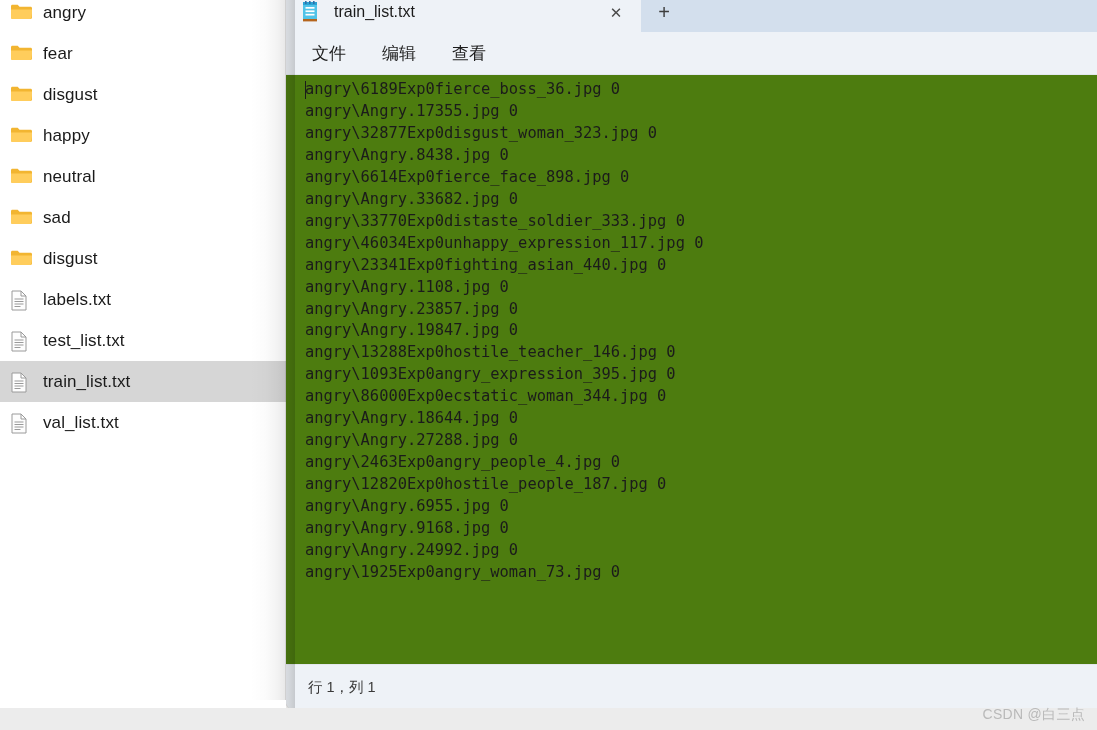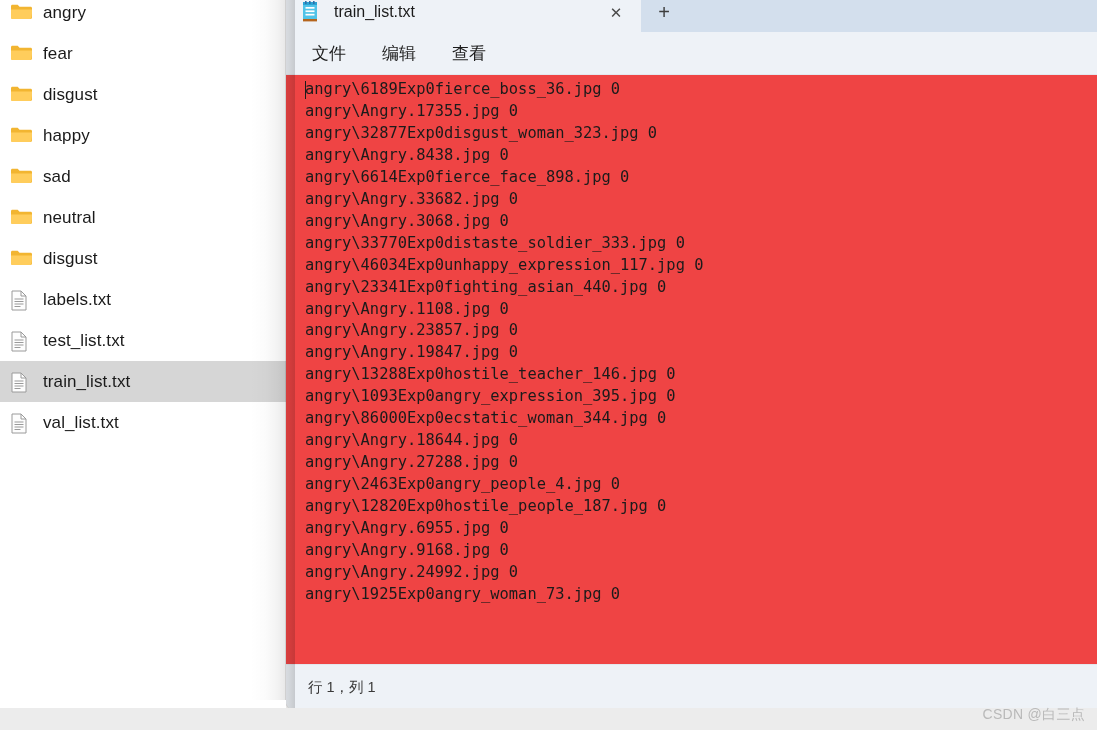--- a/index.html
+++ b/index.html
@@ -91,21 +91,21 @@
     border-bottom:1px solid #e2e7ee;
   }
   .menu-item {
     font-size:17px; color:#1c1c1c; padding:5px 14px; margin-right:8px;
     font-family:"Liberation Sans", sans-serif;
     border-radius:4px;
   }
 
   .editor {
     position:absolute; left:0; top:85px; right:0; bottom:46px;
-    background:#ef4444;
+    background:#4d7c0f;
     overflow:hidden;
     padding-left:19px; padding-top:4px;
   }
   .edline {
     position:relative;
     font-family:"DejaVu Sans Mono", monospace;
     font-size:15.4px;
     line-height:21.95px;
     color:#1b1b1b;
     white-space:pre;
@@ -188,30 +188,30 @@
           </span>
           <span class="ex-label">happy</span>
         </div>
         <div class="ex-row">
           <span class="ico ico-folder">
             <svg width="22" height="18" viewBox="0 0 22 18">
   <path d="M1 3.2c0-.8.6-1.4 1.4-1.4h5.3l1.8 2h11.1c.8 0 1.4.6 1.4 1.4v9.4c0 .8-.6 1.4-1.4 1.4H2.4C1.6 16 1 15.4 1 14.6z" fill="#f2b531"></path>
   <path d="M1 6.4h20.6c.6 0 1 .5.9 1.1l-1.1 7.3c-.1.7-.7 1.2-1.4 1.2H2.4C1.6 16 1 15.4 1 14.6z" fill="#ffcd5c"></path>
 </svg>
           </span>
+          <span class="ex-label">neutral</span>
+        </div>
+        <div class="ex-row">
+          <span class="ico ico-folder">
+            <svg width="22" height="18" viewBox="0 0 22 18">
+  <path d="M1 3.2c0-.8.6-1.4 1.4-1.4h5.3l1.8 2h11.1c.8 0 1.4.6 1.4 1.4v9.4c0 .8-.6 1.4-1.4 1.4H2.4C1.6 16 1 15.4 1 14.6z" fill="#f2b531"></path>
+  <path d="M1 6.4h20.6c.6 0 1 .5.9 1.1l-1.1 7.3c-.1.7-.7 1.2-1.4 1.2H2.4C1.6 16 1 15.4 1 14.6z" fill="#ffcd5c"></path>
+</svg>
+          </span>
           <span class="ex-label">sad</span>
-        </div>
-        <div class="ex-row">
-          <span class="ico ico-folder">
-            <svg width="22" height="18" viewBox="0 0 22 18">
-  <path d="M1 3.2c0-.8.6-1.4 1.4-1.4h5.3l1.8 2h11.1c.8 0 1.4.6 1.4 1.4v9.4c0 .8-.6 1.4-1.4 1.4H2.4C1.6 16 1 15.4 1 14.6z" fill="#f2b531"></path>
-  <path d="M1 6.4h20.6c.6 0 1 .5.9 1.1l-1.1 7.3c-.1.7-.7 1.2-1.4 1.2H2.4C1.6 16 1 15.4 1 14.6z" fill="#ffcd5c"></path>
-</svg>
-          </span>
-          <span class="ex-label">neutral</span>
         </div>
         <div class="ex-row">
           <span class="ico ico-folder">
             <svg width="22" height="18" viewBox="0 0 22 18">
   <path d="M1 3.2c0-.8.6-1.4 1.4-1.4h5.3l1.8 2h11.1c.8 0 1.4.6 1.4 1.4v9.4c0 .8-.6 1.4-1.4 1.4H2.4C1.6 16 1 15.4 1 14.6z" fill="#f2b531"></path>
   <path d="M1 6.4h20.6c.6 0 1 .5.9 1.1l-1.1 7.3c-.1.7-.7 1.2-1.4 1.2H2.4C1.6 16 1 15.4 1 14.6z" fill="#ffcd5c"></path>
 </svg>
           </span>
           <span class="ex-label">disgust</span>
         </div>
@@ -311,21 +311,20 @@
 
     <div class="editor">
       <div class="caret"></div>
       <div id="editor-lines">
           <div class="edline">angry\6189Exp0fierce_boss_36.jpg 0</div>
           <div class="edline">angry\Angry.17355.jpg 0</div>
           <div class="edline">angry\32877Exp0disgust_woman_323.jpg 0</div>
           <div class="edline">angry\Angry.8438.jpg 0</div>
           <div class="edline">angry\6614Exp0fierce_face_898.jpg 0</div>
           <div class="edline">angry\Angry.33682.jpg 0</div>
-          <div class="edline">angry\Angry.3068.jpg 0</div>
           <div class="edline">angry\33770Exp0distaste_soldier_333.jpg 0</div>
           <div class="edline">angry\46034Exp0unhappy_expression_117.jpg 0</div>
           <div class="edline">angry\23341Exp0fighting_asian_440.jpg 0</div>
           <div class="edline">angry\Angry.1108.jpg 0</div>
           <div class="edline">angry\Angry.23857.jpg 0</div>
           <div class="edline">angry\Angry.19847.jpg 0</div>
           <div class="edline">angry\13288Exp0hostile_teacher_146.jpg 0</div>
           <div class="edline">angry\1093Exp0angry_expression_395.jpg 0</div>
           <div class="edline">angry\86000Exp0ecstatic_woman_344.jpg 0</div>
           <div class="edline">angry\Angry.18644.jpg 0</div>

